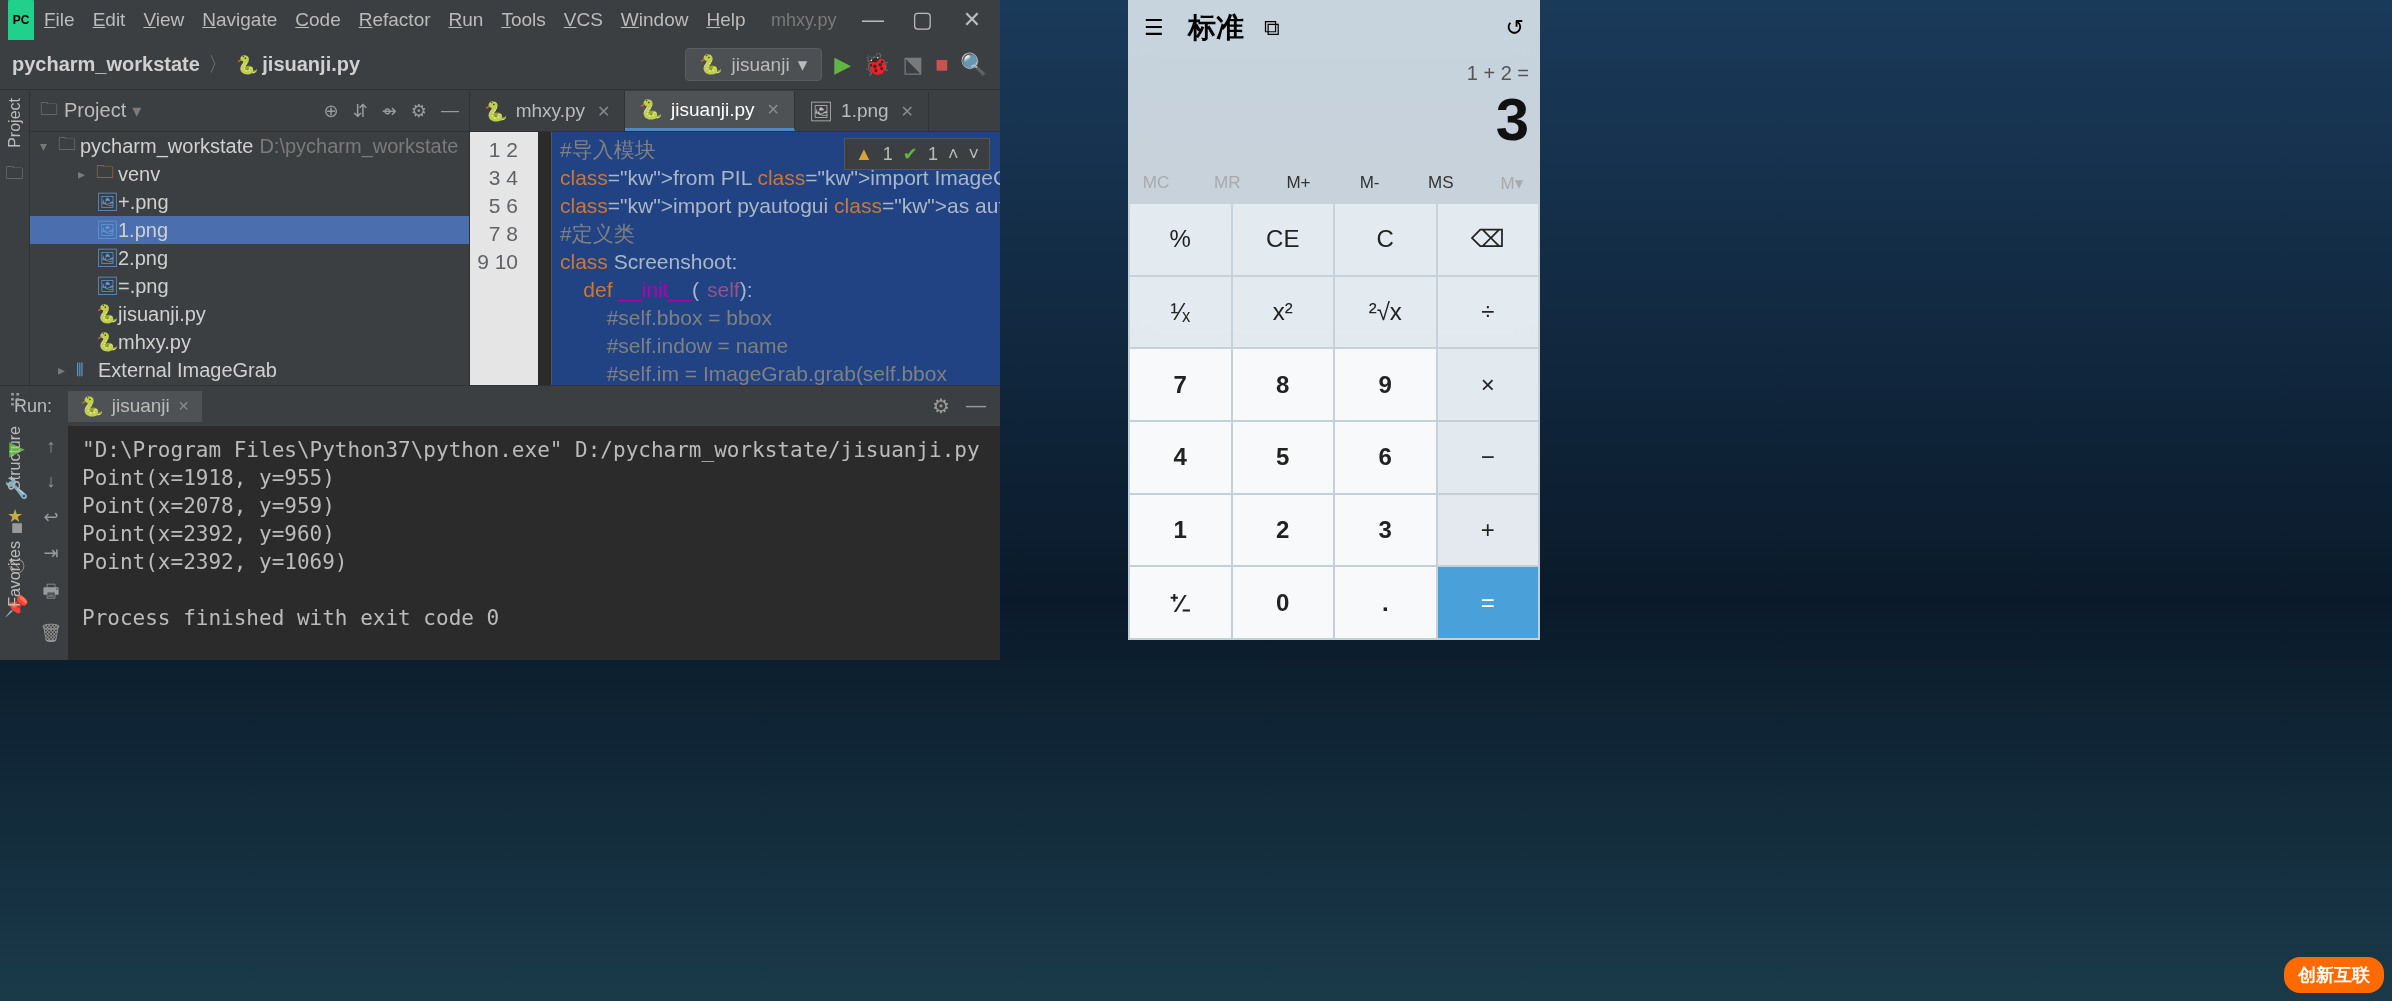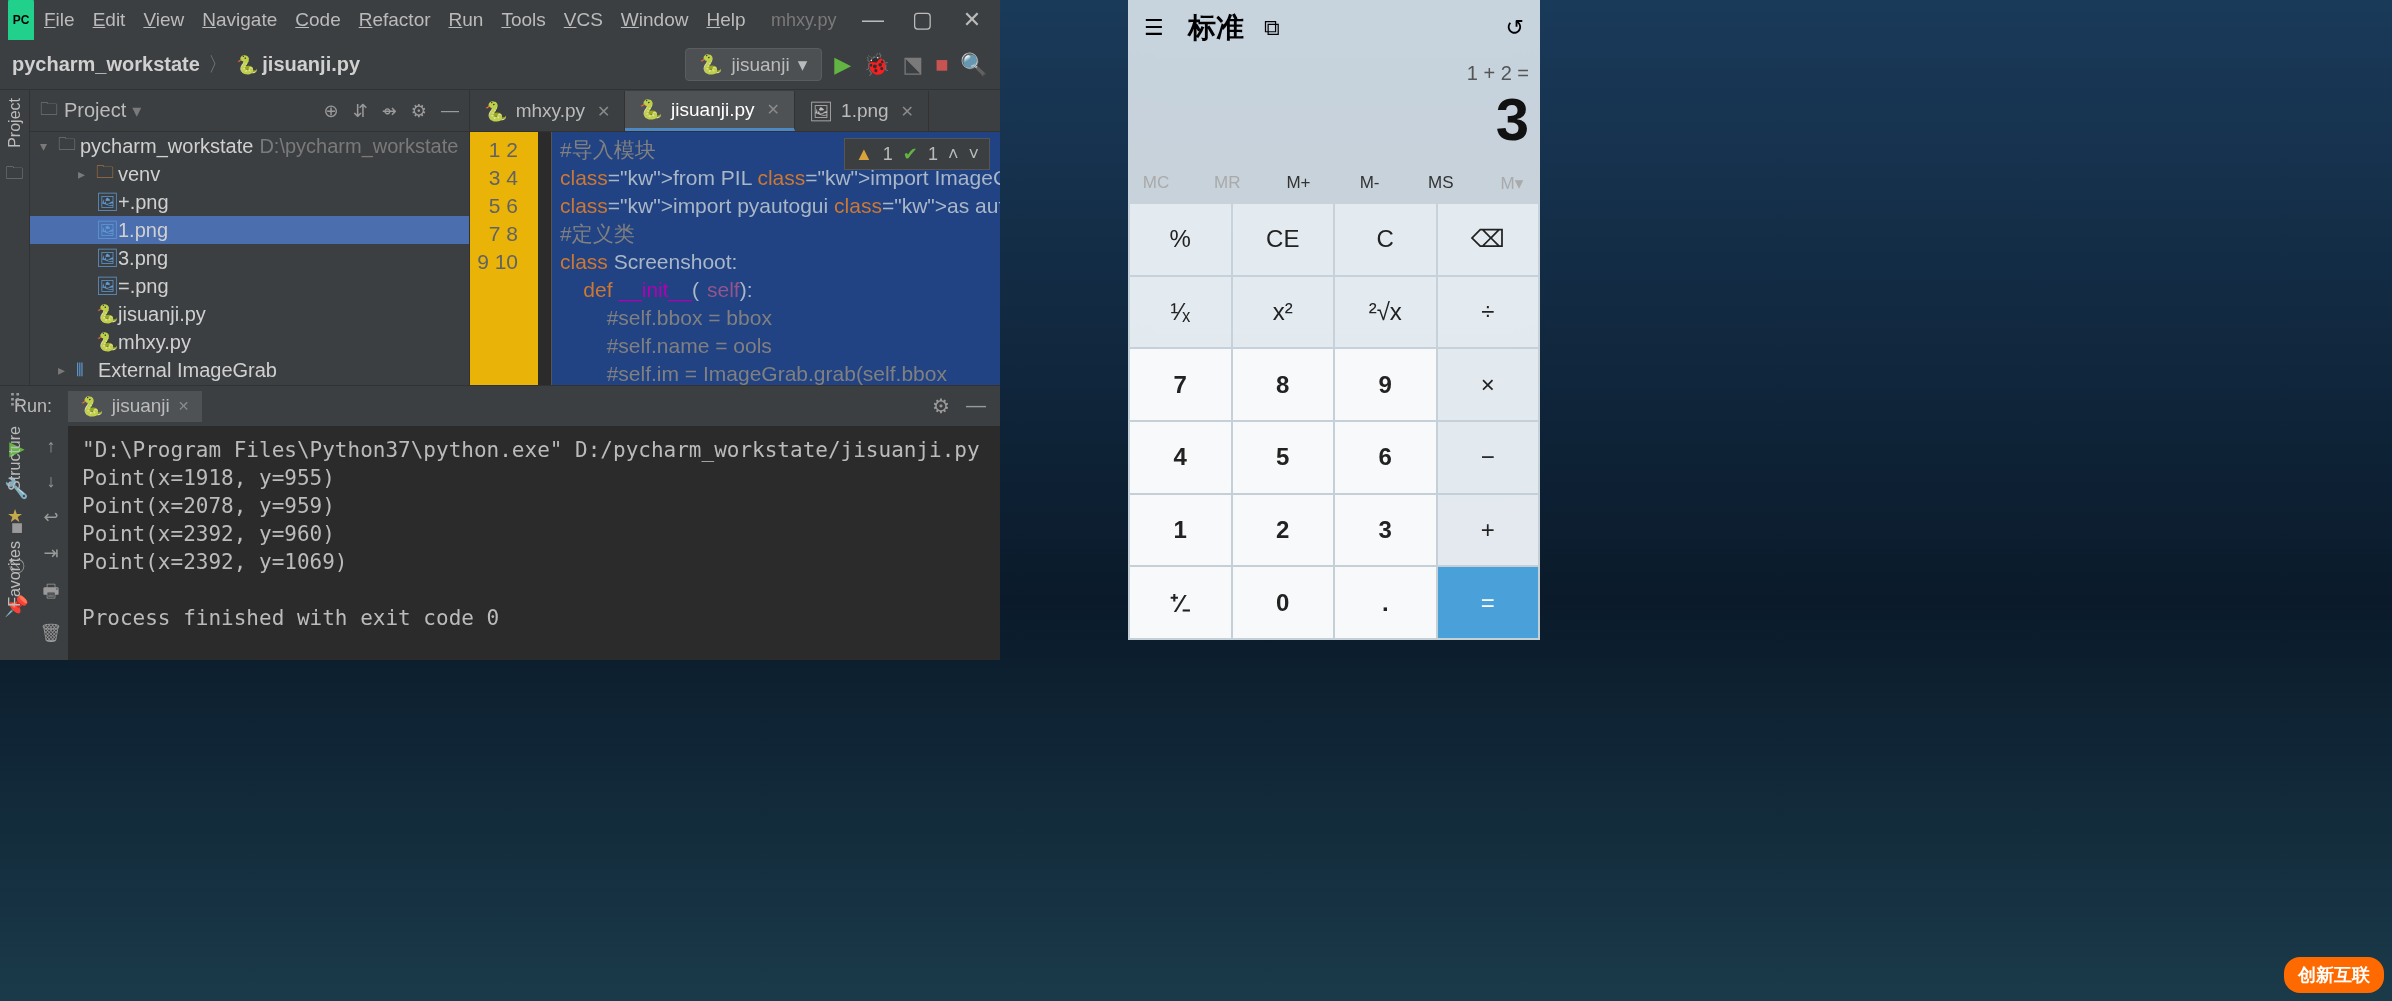--- a/index.html
+++ b/index.html
@@ -47,21 +47,21 @@
 .ic-venv{color:#d0853a;}
 .ic-img{color:#5e9bd6;}
 .ic-pyf{color:#5e9bd6;}
 .ic-lib{color:#5e9bd6;}
 .editpane{flex:1;display:flex;flex-direction:column;min-width:0;}
 .edtabs{height:42px;display:flex;align-items:flex-end;background:#3c3f41;border-bottom:1px solid #323232;}
 .edtab{height:40px;display:flex;align-items:center;padding:0 14px;gap:8px;font-size:19px;color:#bbbbbb;border-right:1px solid #323232;}
 .edtab.active{background:#4e5254;border-bottom:3px solid #4a88c7;color:#fff;}
 .edtab .close{color:#8a8a8a;font-size:16px;margin-left:4px;}
 .editor{flex:1;display:flex;background:#2b2b2b;font-family:"JetBrains Mono",Consolas,monospace;font-size:21px;position:relative;overflow:hidden;}
-.gutter{width:68px;background:#eab308;color:#606366;text-align:right;padding:4px 20px 4px 4px;line-height:28px;}
+.gutter{width:68px;background:#e5e5e5;color:#606366;text-align:right;padding:4px 20px 4px 4px;line-height:28px;}
 .foldcol{width:14px;background:#2b2b2b;border-right:1px solid #555;}
 .code{flex:1;background:#214283;padding:4px 8px;line-height:28px;white-space:pre;color:#a9b7c6;overflow:hidden;}
 .code .cmt{color:#808080;}
 .code .kw{color:#cc7832;}
 .code .mg{color:#b200b2;}
 .code .self{color:#94558d;margin-left:8px;}
 .insp{position:absolute;top:6px;right:10px;background:#3c3f41;border:1px solid #555;padding:4px 10px;display:flex;align-items:center;gap:10px;font-size:18px;}
 .insp .warn{color:#d9a33c;}
 .insp .ok{color:#62b543;}
 .runpane{height:275px;border-top:1px solid #323232;display:flex;flex-direction:column;}
@@ -185,21 +185,21 @@
             <span class="name">+.png</span>
           </div>
           <div class="node sel" style="padding-left: 48px;">
             <span class="arrow"></span>
             <span class="ic ic-img">🖼</span>
             <span class="name">1.png</span>
           </div>
           <div class="node" style="padding-left: 48px;">
             <span class="arrow"></span>
             <span class="ic ic-img">🖼</span>
-            <span class="name">3.png</span>
+            <span class="name">2.png</span>
           </div>
           <div class="node" style="padding-left: 48px;">
             <span class="arrow"></span>
             <span class="ic ic-img">🖼</span>
             <span class="name">=.png</span>
           </div>
           <div class="node" style="padding-left: 48px;">
             <span class="arrow"></span>
             <span class="ic ic-pyf">🐍</span>
             <span class="name">jisuanji.py</span>
@@ -250,21 +250,21 @@
 9
 10</div>
         <div class="foldcol"></div>
         <div class="code" id="code-area"><span class="cmt">#导入模块</span>
 <span <span="" class="kw">class</span>="kw"&gt;from PIL <span <span="" class="kw">class</span>="kw"&gt;import ImageGrab
 <span <span="" class="kw">class</span>="kw"&gt;import pyautogui <span <span="" class="kw">class</span>="kw"&gt;as auto
 <span class="cmt">#定义类</span>
 <span class="kw">class</span> Screenshoot:
     <span class="kw">def</span> <span class="mg">__init__</span>(<span class="self">self</span>):
 <span class="cmt">        #self.bbox = bbox</span>
-<span class="cmt">        #self.name = ools</span>
+<span class="cmt">        #self.indow = name</span>
 <span class="cmt">        #self.im = ImageGrab.grab(self.bbox</span>
 </div>
         <div class="insp">
           <span class="warn">▲</span>
             <span>1</span>
           <span class="ok">✔</span>
             <span>1</span>
           <span>˄</span>
           <span>˅</span>
         </div>

